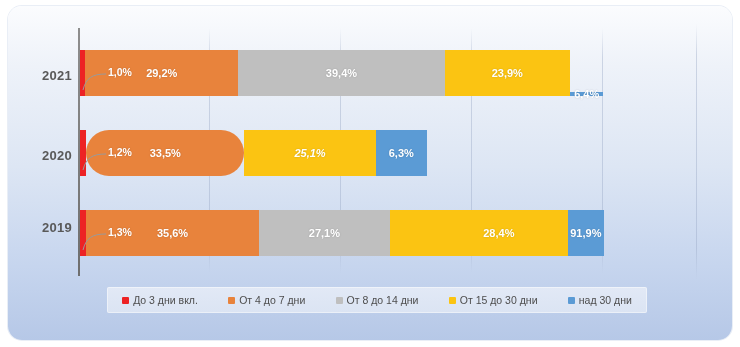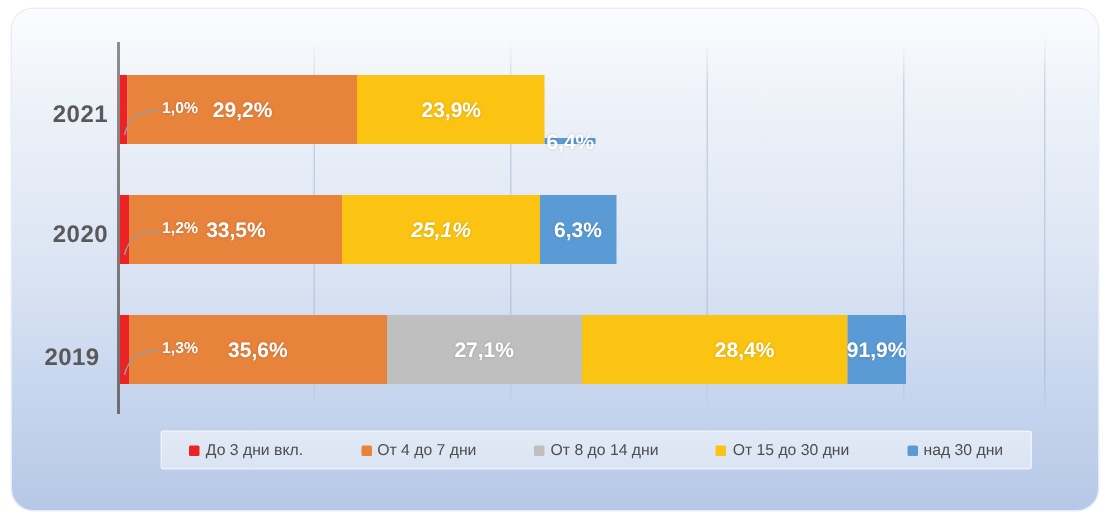--- a/index.html
+++ b/index.html
@@ -15,31 +15,31 @@
     overflow:hidden;
   }
   
   #plot{position:absolute;left:0;top:0;width:724px;height:334px;}
   .gridline{position:absolute;top:22px;height:245px;width:1px;
     background:linear-gradient(to bottom,rgba(150,165,195,.00),rgba(150,165,195,.40) 12%,rgba(150,165,195,.40) 88%,rgba(150,165,195,.00));}
   .gridline.tall{top:18px;height:255px;}
   #axis{position:absolute;left:70px;top:22px;width:2px;height:248px;
     background:linear-gradient(to bottom,#8e8e8e,#6e6e6e);}
   .ylabel{position:absolute;left:16px;width:48px;text-align:right;
-    font-size:16px;font-weight:bold;color:#595959;letter-spacing:.3px;}
+    font-size:13px;font-weight:bold;color:#595959;letter-spacing:.3px;}
   .row{position:absolute;left:72px;height:46px;display:flex;align-items:stretch;}
   .seg{position:relative;display:flex;align-items:center;justify-content:center;
-    font-size:14px;font-weight:bold;color:#ffffff;white-space:nowrap;overflow:visible;}
+    font-size:11px;font-weight:bold;color:#ffffff;white-space:nowrap;overflow:visible;}
   .seg .lbl{position:relative;z-index:3;text-shadow:0 0 2px rgba(0,0,0,.18);}
   .callout{position:absolute;font-size:10.5px;font-weight:bold;color:#ffffff;
     white-space:nowrap;z-index:4;text-shadow:0 0 2px rgba(0,0,0,.2);}
   .leader{position:absolute;z-index:3;pointer-events:none;}
   
   #legend{
-    position:absolute;left:99px;top:281px;width:581px;height:26px;
+    position:absolute;left:99px;top:281px;width:540px;height:26px;
     background:linear-gradient(to bottom,#e2e9f6,#dbe4f3);
     border-radius:2px;
     display:flex;align-items:center;justify-content:space-around;
     box-shadow:0 0 0 1px rgba(255,255,255,.45) inset;
   }
   .lgitem{display:flex;align-items:center;gap:4px;font-size:10.5px;color:#4d4d4d;}
   .lgsw{width:7px;height:7px;display:inline-block;border-radius:1px;}
   .lgtxt{line-height:1;}
 </style>
 </head>
@@ -52,41 +52,44 @@
     <div class="gridline" style="left:201px;"></div>
     <div class="gridline" style="left:332px;"></div>
     <div class="gridline" style="left:463px;"></div>
     <div class="gridline" style="left:594px;"></div>
     <div class="gridline tall" style="left:688px;"></div>
 
     <div id="axis"></div>
 
     <div class="ylabel" style="top:62px;">2021</div>
     <div class="ylabel" style="top:142px;">2020</div>
-    <div class="ylabel" style="top:224px;text-align:center;">2019</div>
+    <div class="ylabel" style="top:214px;">2019</div>
 
     <div class="row" style="top: 44px; width: 524px;">
         <div class="seg s0" style="width: 5.24px; background: rgb(237, 34, 36);"></div>
         <div class="seg s1" style="width: 153.008px; background: rgb(232, 131, 60);">
           <span class="lbl">29,2%</span>
+        </div>
+        <div class="seg s2" style="width: 206.456px; background: rgb(191, 191, 191);">
+          <span class="lbl">39,4%</span>
         </div>
         <div class="seg s3" style="width: 125.236px; background: rgb(251, 196, 18);">
           <span class="lbl">23,9%</span>
         </div>
         <div class="seg s4" style="width: 33.536px; background: rgb(91, 155, 213); margin-top: 42px;">
           <span class="lbl">6,4%</span>
         </div>
         <div class="callout" style="left: 28px; top: 16px;">1,0%</div>
         <svg class="leader" width="34" height="40" style="left: 0px; top: 2px;">
           <path d="M3,38 C6,26 12,22 26,22" fill="none" stroke="#9a9a9a" stroke-width="1"></path>
         </svg>
       </div>
     <div class="row" style="top: 124px; width: 524px;">
         <div class="seg s0" style="width: 6.288px; background: rgb(237, 34, 36);"></div>
-        <div class="seg s1" style="width: 142px; background: rgb(232, 131, 60);">
+        <div class="seg s1" style="width: 158px; background: rgb(232, 131, 60); border-radius: 23px;">
           <span class="lbl">33,5%</span>
         </div>
         <div class="seg s3" style="width: 131.524px; background: rgb(251, 196, 18); font-style: italic;">
           <span class="lbl">25,1%</span>
         </div>
         <div class="seg s4" style="width: 51px; background: rgb(91, 155, 213);">
           <span class="lbl">6,3%</span>
         </div>
         <div class="callout" style="left: 28px; top: 16px;">1,2%</div>
         <svg class="leader" width="34" height="40" style="left: 0px; top: 2px;">

